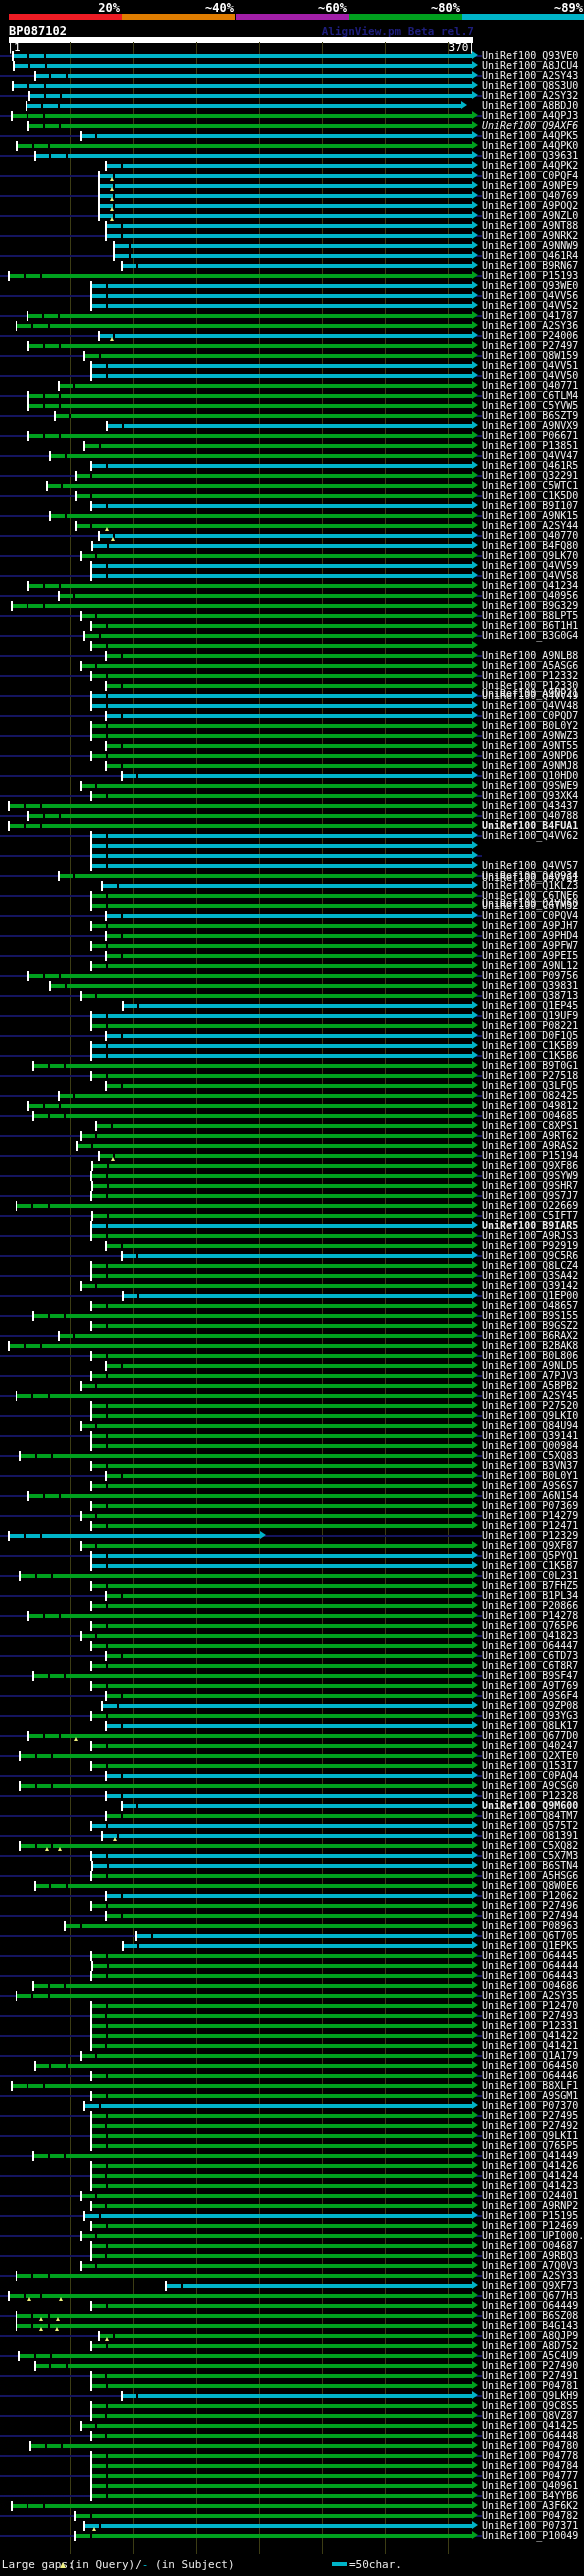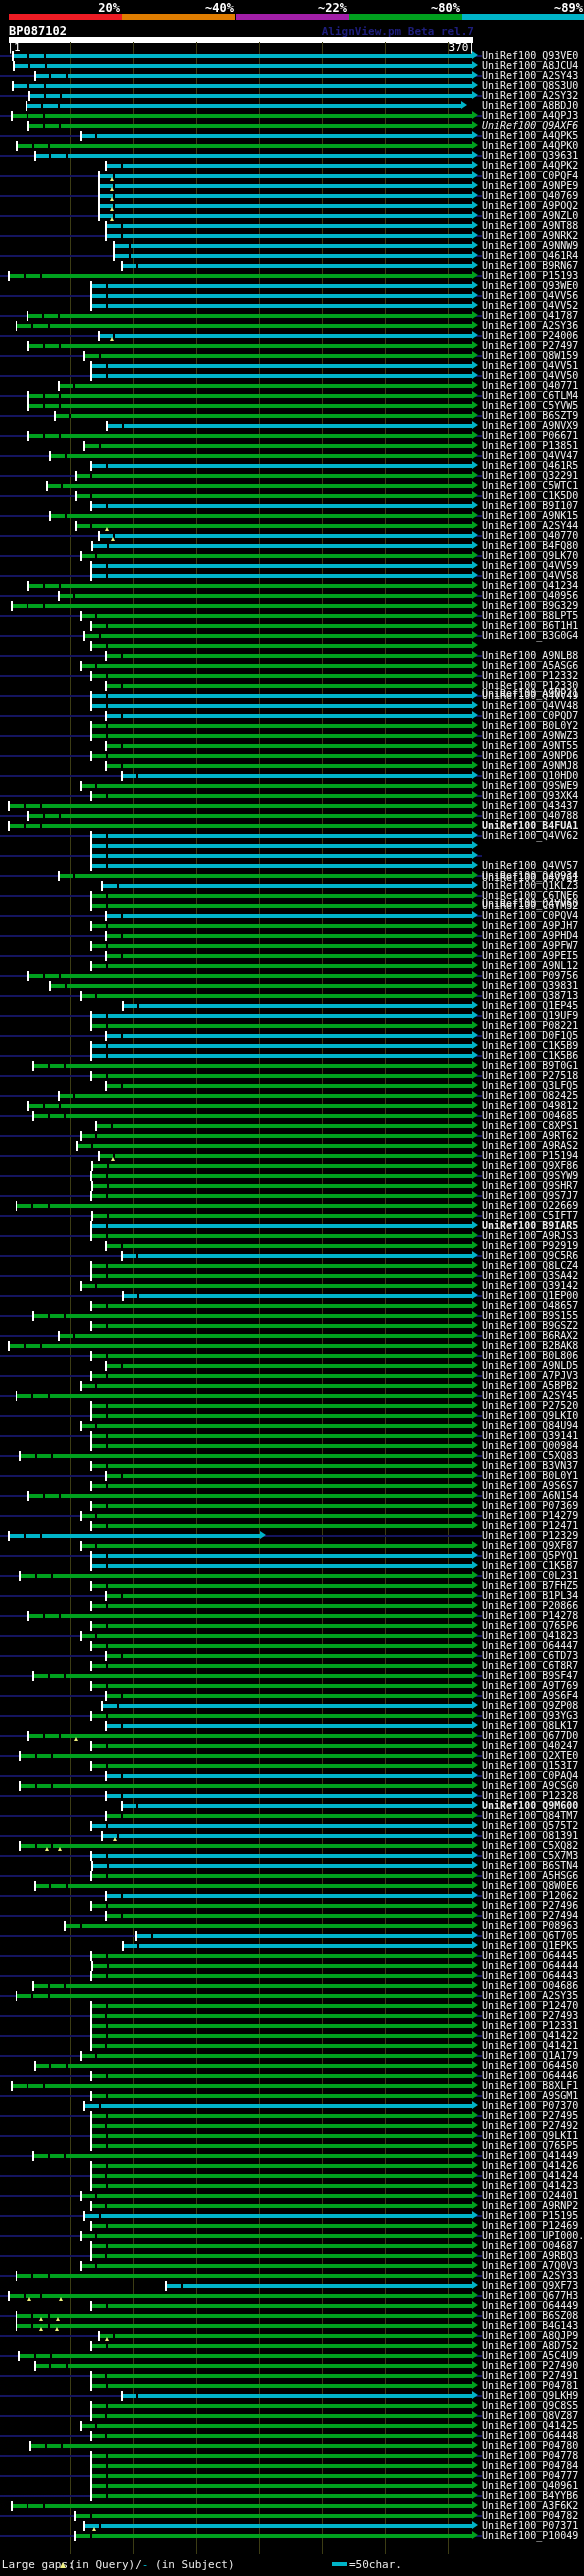--- a/index.html
+++ b/index.html
@@ -37,21 +37,21 @@
   #fswatch{position:absolute;left:332px;top:4.6px;width:14.6px;height:4.6px;background:#00b4c8;}
   #fscale{position:absolute;left:349px;top:0.9px;}
 </style>
 </head>
 <body>
 
 <div id="app">
   <div id="keylabels">
       <div class="keylabel" style="left: 49px; width: 71px;">20%</div>
       <div class="keylabel" style="left: 163px; width: 71px;">~40%</div>
-      <div class="keylabel" style="left: 276px; width: 71px;">~22%</div>
+      <div class="keylabel" style="left: 276px; width: 71px;">~60%</div>
       <div class="keylabel" style="left: 389px; width: 71px;">~80%</div>
       <div class="keylabel" style="left: 512px; width: 71px;">~89%</div>
     </div>
   <div id="keybar">
       <div class="keyseg" style="left: 9.1px; width: 113px; background: rgb(237, 28, 36);"></div>
       <div class="keyseg" style="left: 122px; width: 113px; background: rgb(224, 125, 0);"></div>
       <div class="keyseg" style="left: 236px; width: 113px; background: rgb(162, 31, 168);"></div>
       <div class="keyseg" style="left: 349px; width: 113px; background: rgb(0, 160, 30);"></div>
       <div class="keyseg" style="left: 462px; width: 122px; background: rgb(0, 180, 200);"></div>
     </div>

